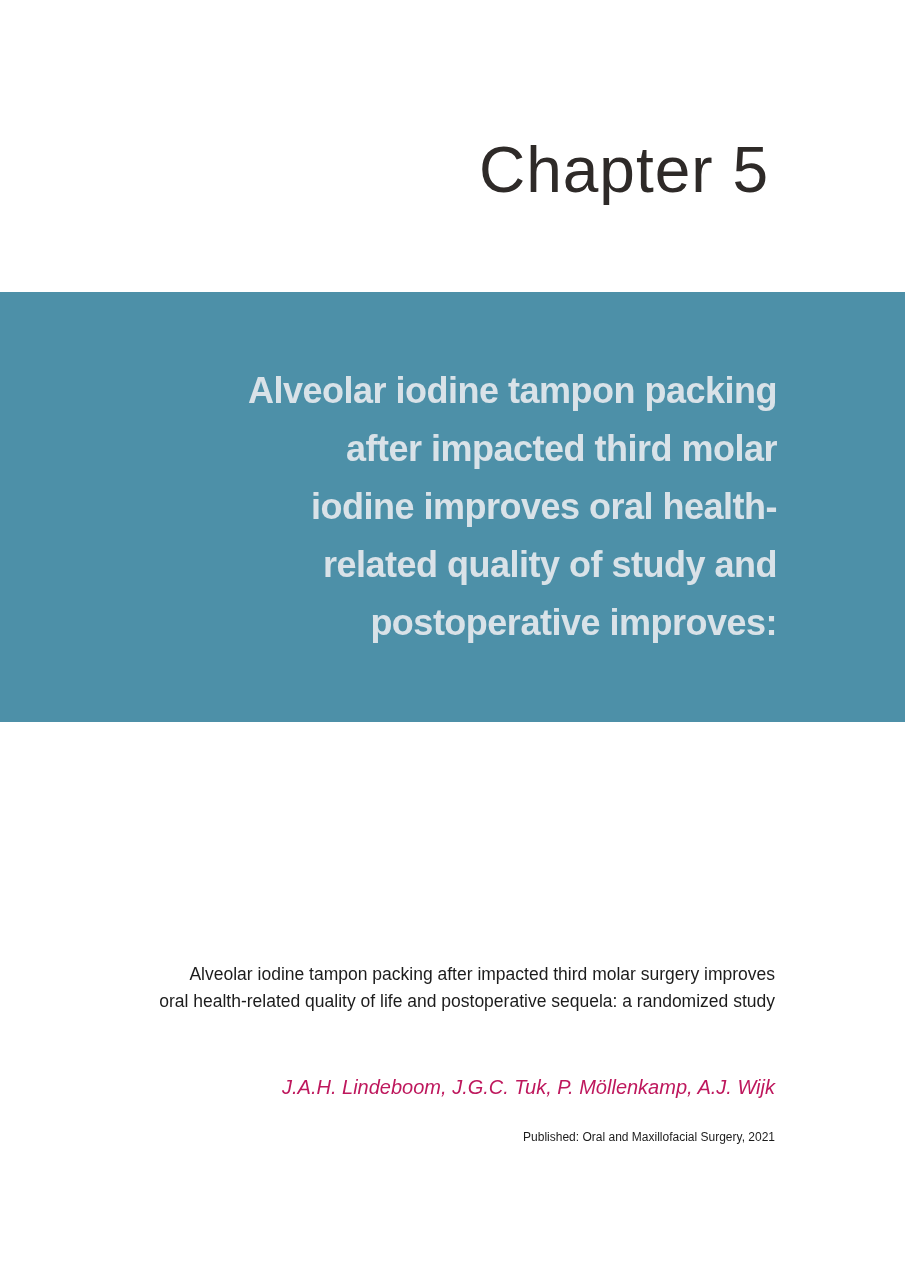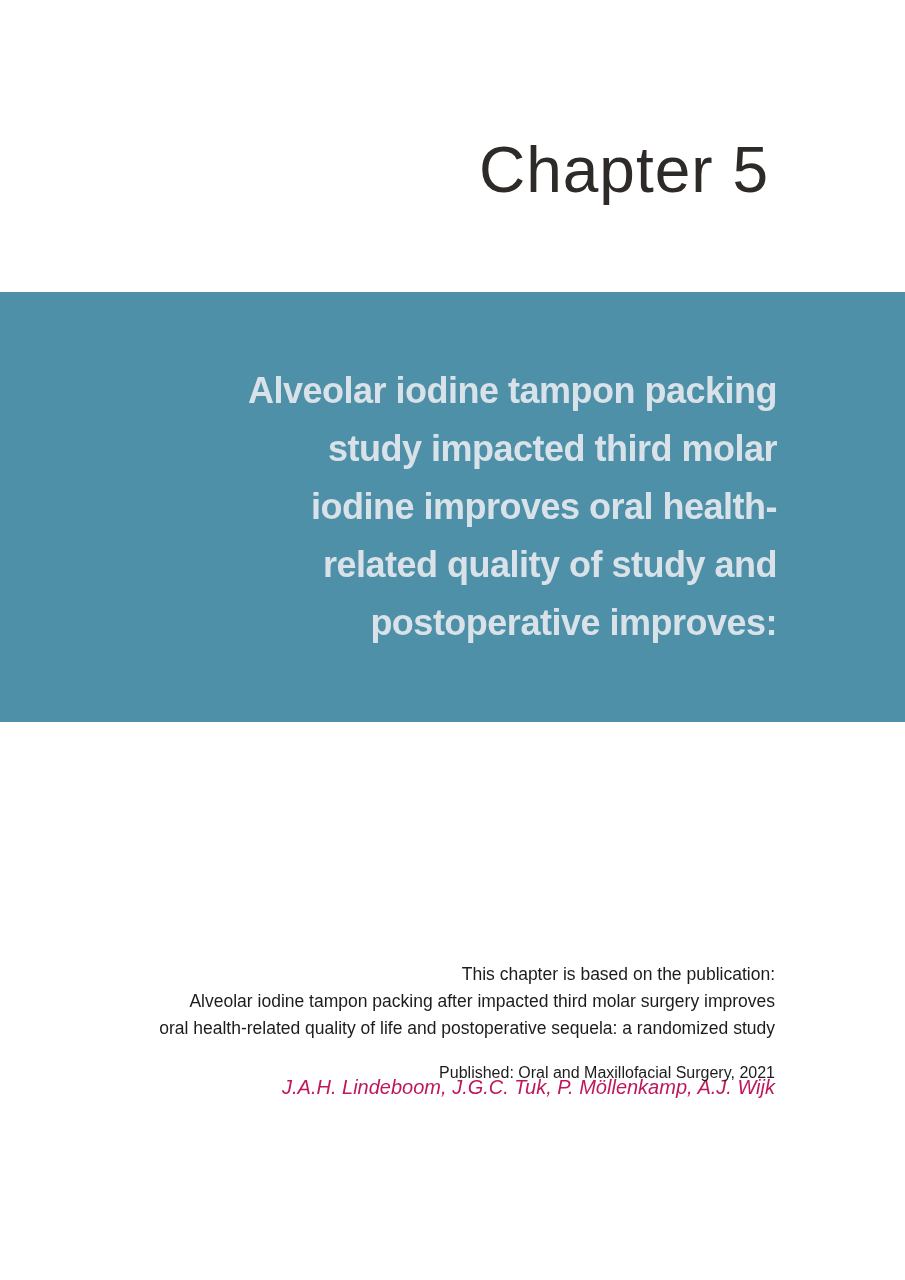--- a/index.html
+++ b/index.html
@@ -57,46 +57,45 @@
     top: 1074px;
     text-align: right;
     font-size: 20px;
     line-height: 27px;
     color: #be185d;
     font-style: italic;
   }
   .published-line {
     position: absolute;
     right: 130px;
-    top: 1059px;
+    top: 1124px;
     text-align: right;
-    font-size: 16px;
+    font-size: 12px;
     line-height: 27px;
     color: #1c1c1c;
   }
 </style>
 </head>
 <body>
 
 <div class="page">
 
   <div class="chapter-number">Chapter 5</div>
 
   <div class="banner">
     <div class="banner-title">
       <div>Alveolar iodine tampon packing</div>
-      <div>study impacted third molar</div>
+      <div>after impacted third molar</div>
       <div>iodine improves oral health-</div>
       <div>related quality of study and</div>
       <div>postoperative improves:</div>
     </div>
   </div>
 
   <div class="pub-intro-block">
-    <div>This chapter is based on the publication:</div>
     <div>Alveolar iodine tampon packing after impacted third molar surgery improves</div>
     <div>oral health-related quality of life and postoperative sequela: a randomized study</div>
   </div>
 
   <div class="authors-line">J.A.H. Lindeboom, J.G.C. Tuk, P. Möllenkamp, A.J. Wijk</div>
 
   <div class="published-line">Published: Oral and Maxillofacial Surgery, 2021</div>
 
 </div>
 

